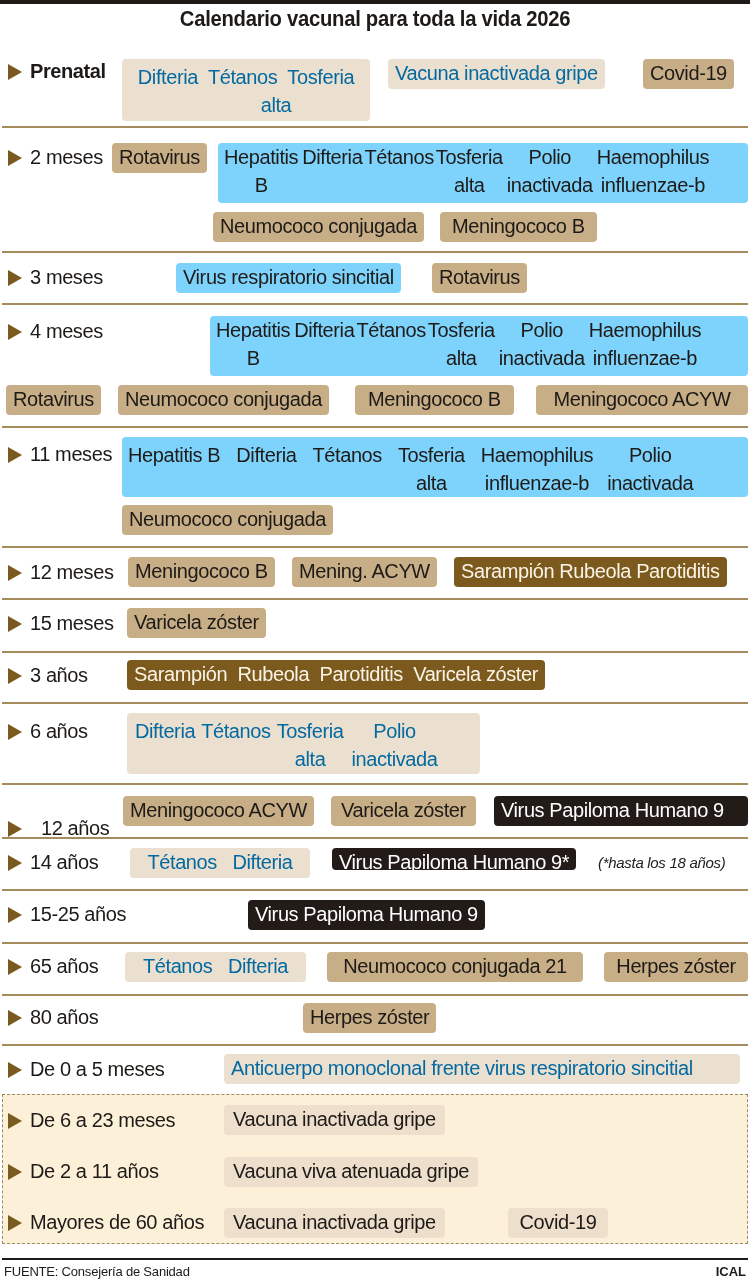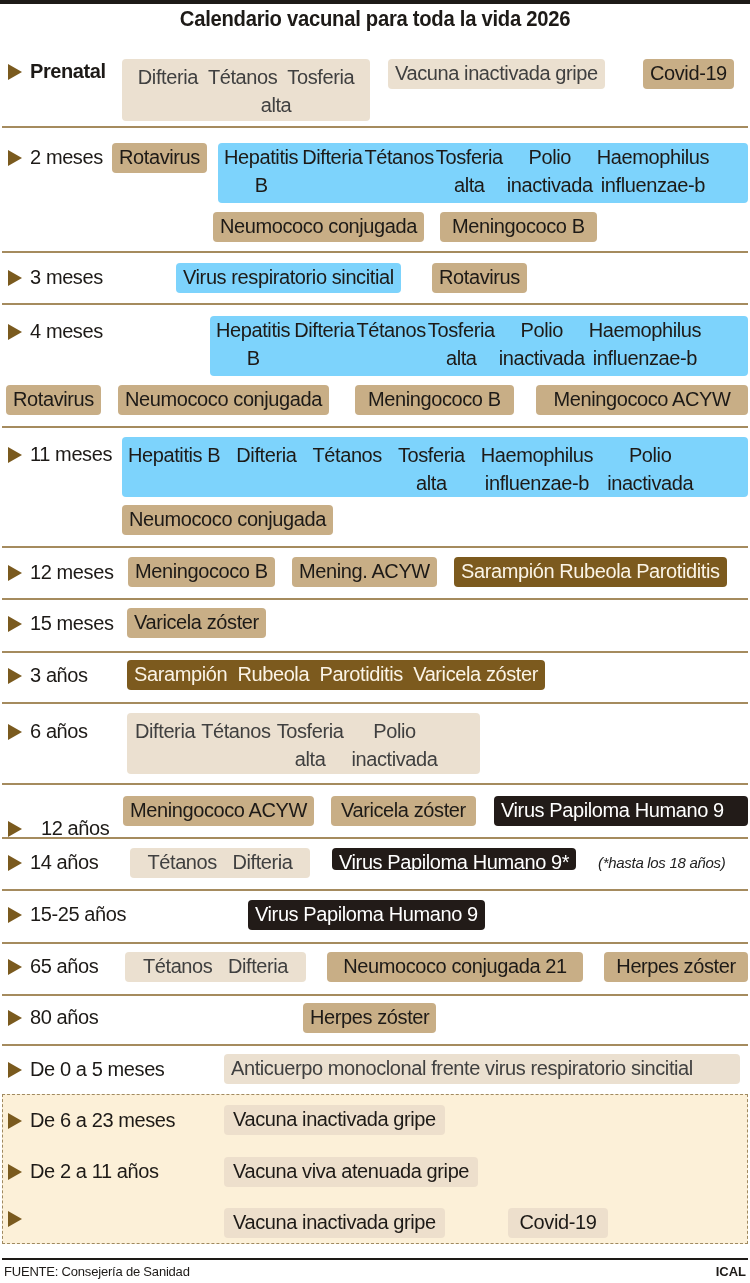--- a/index.html
+++ b/index.html
@@ -6,21 +6,21 @@
   html, body { width: 750px; height: 1283px; background: #ffffff; overflow: hidden; }
   body { font-family: "Liberation Sans", sans-serif; color: #1d1a17; position: relative; }
   .topbar { position: absolute; left: 0; top: 0; width: 750px; height: 4px; background: #1d1a17; }
   .title { position: absolute; left: 0; top: 6px; width: 750px; text-align: center; font-size: 22px; font-weight: bold; letter-spacing: -0.3px; transform: scaleX(0.92); }
   .divider { position: absolute; left: 2px; width: 746px; height: 2px; background: #a58b5e; }
   .label { position: absolute; left: 8px; font-size: 20px; white-space: nowrap; letter-spacing: -0.4px; display: flex; align-items: center; }
   .arrow { display: inline-block; width: 0; height: 0; border-top: 8px solid transparent; border-bottom: 8px solid transparent; border-left: 14px solid #7a5a1e; margin-right: 8px; }
   .pill { position: absolute; border-radius: 4px; font-size: 20px; letter-spacing: -0.4px; white-space: nowrap; line-height: 28px; padding: 0 7px; display: flex; align-items: flex-start; }
   .tan { background: #c8ae86; color: #1d1a17; }
   .cream { background: #7dd3fc; color: #1d1a17; }
-  .beige { background: #ebe0d0; color: #404040; }
+  .beige { background: #ebe0d0; color: #0369a1; }
   .brown { background: #7c5a1e; color: #fbf4e6; }
   .black { background: #221b18; color: #ffffff; }
   .col { display: inline-block; text-align: center; margin: 0 4px; }
   .col span { display: block; }
   .note { position: absolute; font-size: 15px; font-style: italic; letter-spacing: -0.3px; color: #222; white-space: nowrap; }
   .flu-box { position: absolute; left: 2px; top: 1094px; width: 746px; height: 150px; background: #fcf0d8; border: 1px dashed #a08a60; }
   .footer-line { position: absolute; left: 2px; top: 1258px; width: 746px; height: 2px; background: #1d1a17; }
   .source { position: absolute; left: 4px; top: 1264px; font-size: 13px; letter-spacing: -0.2px; }
   .brand { position: absolute; right: 4px; top: 1264px; font-size: 13px; font-weight: bold; }
 </style>
@@ -251,19 +251,20 @@
 <div class="pill" style="left:224px; top:1105px; height:30px; background:#eddfcc; padding:0 9px;">Vacuna inactivada gripe</div>
 
 <div class="label" style="top:1160px;">
     <span class="arrow"></span>
     <span>De 2 a 11 años</span>
   </div>
 <div class="pill" style="left:224px; top:1157px; height:30px; background:#eddfcc; padding:0 9px;">Vacuna viva atenuada gripe</div>
 
 <div class="label" style="top:1211px;">
     <span class="arrow"></span>
+    <span>Mayores de 60 años</span>
   </div>
 <div class="pill" style="left:224px; top:1208px; height:30px; background:#eddfcc; padding:0 9px;">Vacuna inactivada gripe</div>
 <div class="pill" style="left:508px; top:1208px; width:100px; height:30px; background:#eddfcc; justify-content:center;">Covid-19</div>
 
 <div class="footer-line"></div>
 <div class="source">FUENTE: Consejería de Sanidad</div>
 <div class="brand">ICAL</div>
 
 </body></html>

